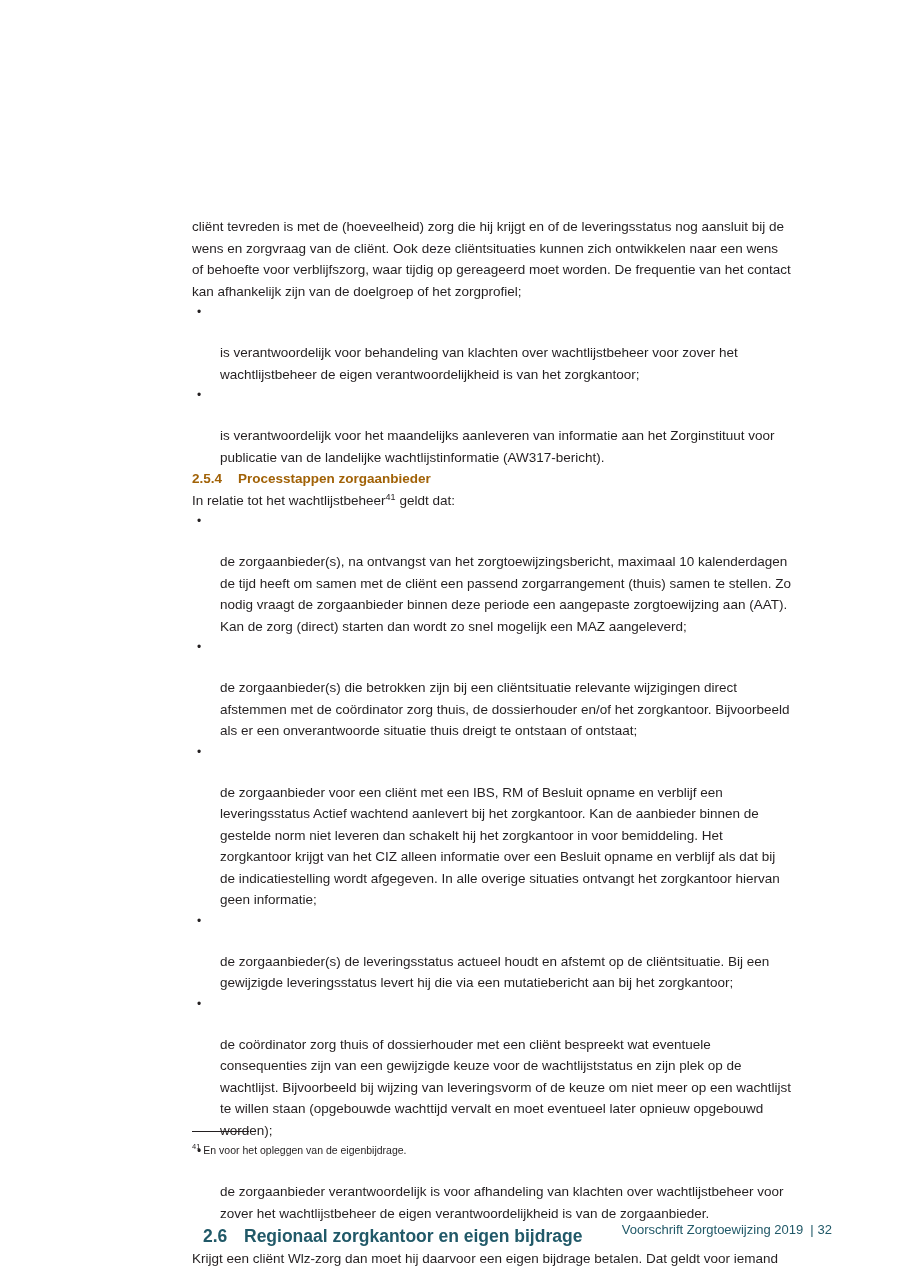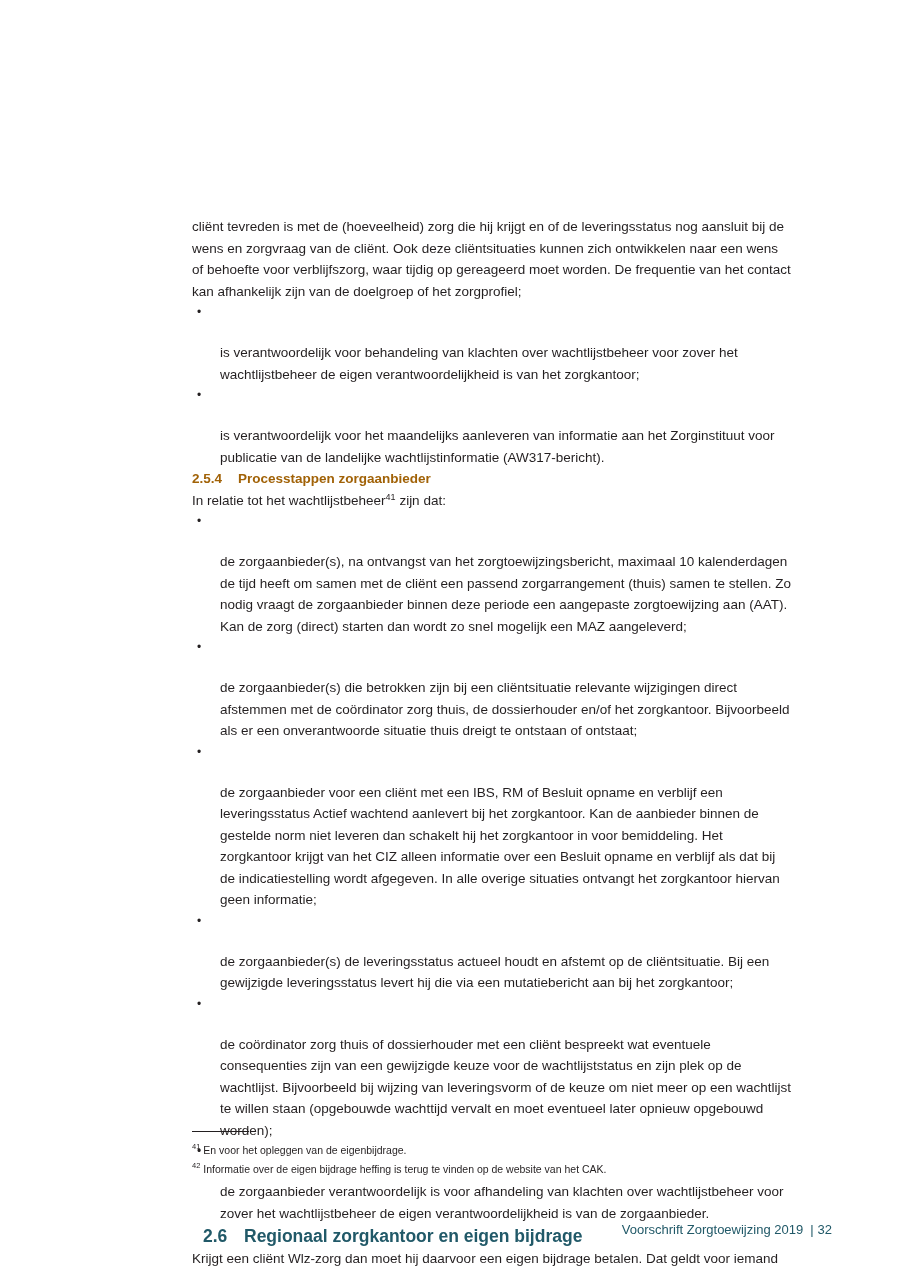--- a/index.html
+++ b/index.html
@@ -104,21 +104,21 @@
         <span class="bullet-marker">•</span>
         <span class="bullet-text">is verantwoordelijk voor het maandelijks aanleveren van informatie aan het Zorginstituut voor publicatie van de landelijke wachtlijstinformatie (AW317-bericht).</span>
       </li>
     </ul>
 
     <p class="h3">
       <span class="sec-num">2.5.4</span><span>Processtappen zorgaanbieder</span>
     </p>
 
     <p>
-      <span>In relatie tot het wachtlijstbeheer</span><sup class="fn-ref">41</sup><span> zijn dat:</span>
+      <span>In relatie tot het wachtlijstbeheer</span><sup class="fn-ref">41</sup><span> geldt dat:</span>
     </p>
 
     <ul class="bullets">
       <li>
         <span class="bullet-marker">•</span>
         <span class="bullet-text">de zorgaanbieder(s), na ontvangst van het zorgtoewijzingsbericht, maximaal 10 kalenderdagen de tijd heeft om samen met de cliënt een passend zorgarrangement (thuis) samen te stellen. Zo nodig vraagt de zorgaanbieder binnen deze periode een aangepaste zorgtoewijzing aan (AAT). Kan de zorg (direct) starten dan wordt zo snel mogelijk een MAZ aangeleverd;</span>
       </li>
       <li>
         <span class="bullet-marker">•</span>
         <span class="bullet-text">de zorgaanbieder(s) die betrokken zijn bij een cliëntsituatie relevante wijzigingen direct afstemmen met de coördinator zorg thuis, de dossierhouder en/of het zorgkantoor. Bijvoorbeeld als er een onverantwoorde situatie thuis dreigt te ontstaan of ontstaat;</span>
@@ -149,22 +149,19 @@
       <span>Krijgt een cliënt Wlz-zorg dan moet hij daarvoor een eigen bijdrage betalen. Dat geldt voor iemand vanaf 18 jaar. Het regionale zorgkantoor regelt daarvoor dat op tijd de juiste informatie naar het CAK gaat voor het opleggen van de juiste eigen bijdrage</span><sup class="fn-ref">42</sup><span>. Dat gebeurt op basis van ontvangen iWlz-berichten (melding aanvang zorg, mutatie/melding einde zorg) van</span>
     </p>
 
   </div>
 
   <div class="footnotes">
     <div class="fn-rule"></div>
     <div class="footnote">
       <sup>41</sup><span>En voor het opleggen van de eigenbijdrage.</span>
     </div>
-    <div class="footnote">
-      <sup>42</sup><span>Informatie over de eigen bijdrage heffing is terug te vinden op de website van het CAK.</span>
-    </div>
   </div>
 
   <div class="page-footer">
     <span>Voorschrift Zorgtoewijzing 2019</span><span class="sep">|</span><span>32</span>
   </div>
 
 </div>
 
 </body></html>

